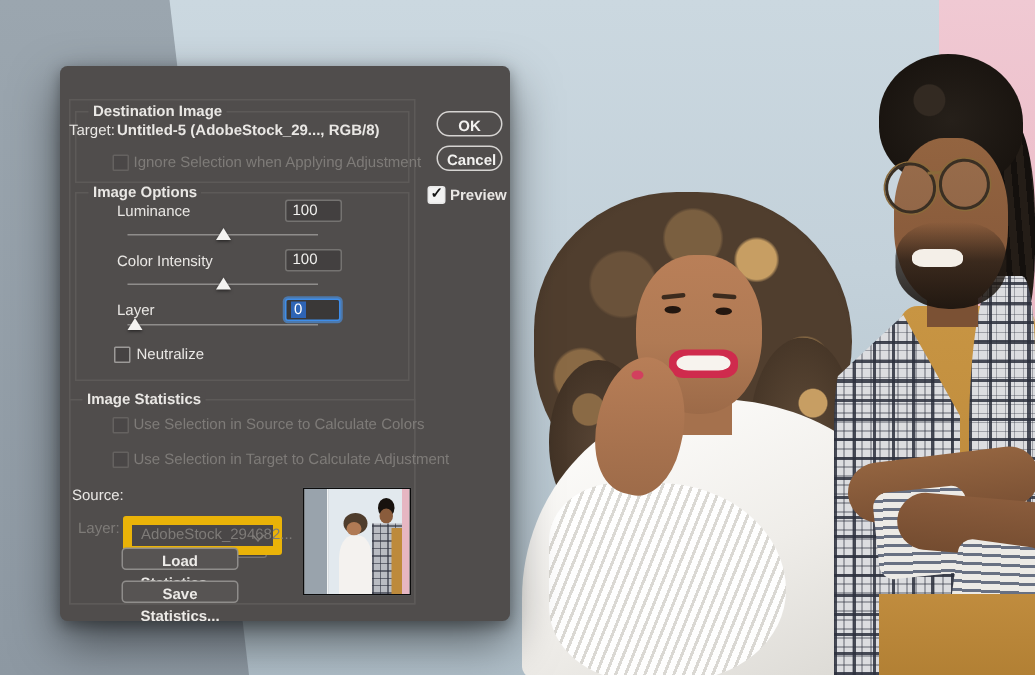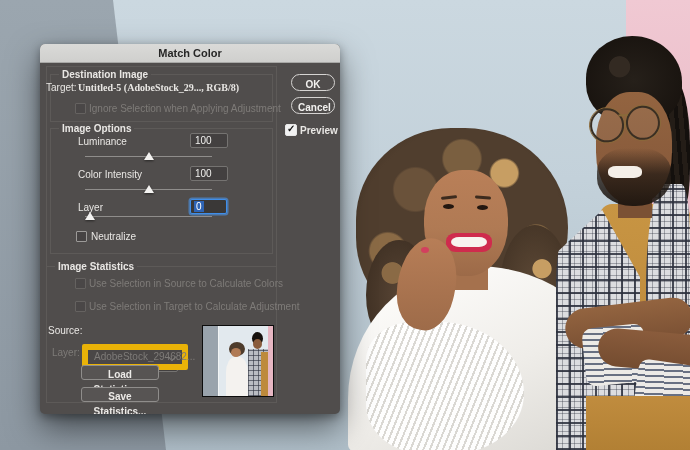--- a/index.html
+++ b/index.html
@@ -145,29 +145,28 @@
     <div class="m-lens" style="left:37px;top:3px;"></div>
     <div style="position:absolute;left:30px;top:10px;width:9px;height:2px;background:#8a6a3a;"></div>
   </div>
   <div class="abs m-arm1"></div>
   <div class="abs m-cuff1"></div>
   <div class="abs m-arm2"></div>
   <div class="abs m-cuff2"></div>
   <div class="abs m-pants"></div>
 
   <div class="abs dialog">
-    <div class="abs titlebar">Match Color</div>
 
     <div class="abs pane" style="left:6px;top:22px;width:229px;height:335px;"></div>
 
     <div class="abs pane" style="left:10px;top:30px;width:221px;height:46px;">
       <div class="grouplabel">Destination Image</div>
     </div>
     <div class="abs lbl" style="left:6px;top:38px;">Target:</div>
-    <div class="abs lbl" style="left:38px;top:38px;font-weight:700;font-family:Liberation Serif, serif;">Untitled-5 (AdobeStock_29..., RGB/8)</div>
+    <div class="abs lbl" style="left:38px;top:38px;font-weight:700;">Untitled-5 (AdobeStock_29..., RGB/8)</div>
     <div class="abs cb-dis" style="left:35px;top:59px;"></div>
     <div class="abs lbl-dis" style="left:49px;top:59px;">Ignore Selection when Applying Adjustment</div>
 
     <div class="abs pane" style="left:10px;top:84px;width:221px;height:124px;">
       <div class="grouplabel">Image Options</div>
     </div>
 
     <div class="abs lbl" style="left:38px;top:92px;">Luminance</div>
     <div class="abs numbox" style="left:150px;top:89px;">100</div>
     <div class="abs track" style="left:45px;top:112px;width:127px;">

